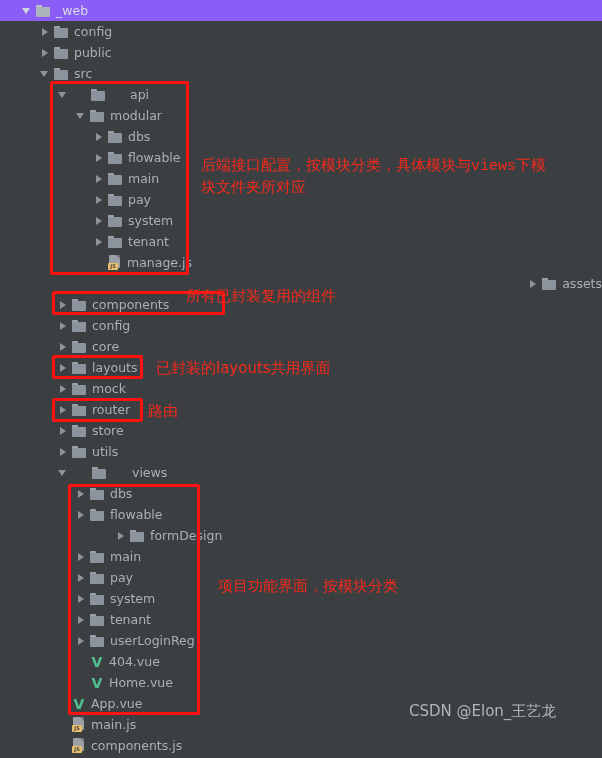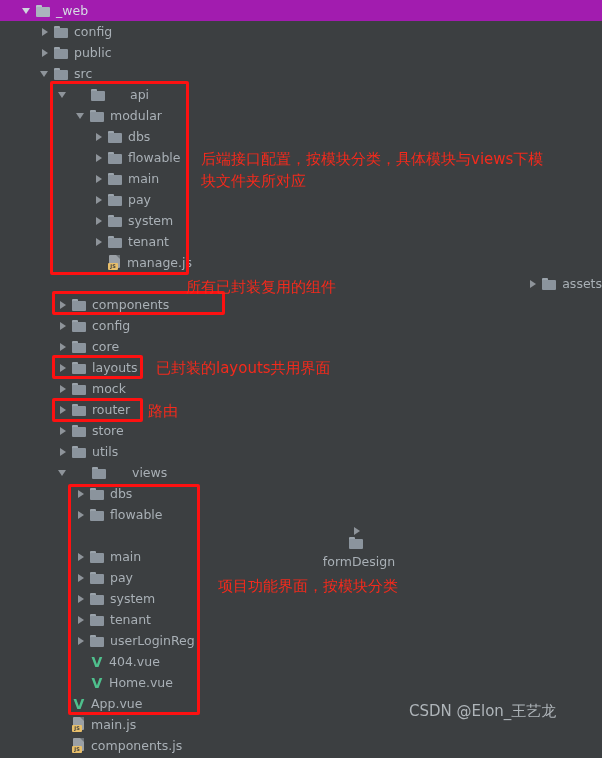--- a/index.html
+++ b/index.html
@@ -26,21 +26,21 @@
   .row {
     position: relative;
     height: 21px;
     display: flex;
     align-items: center;
     white-space: nowrap;
     font-size: 12.5px;
     color: #a9b0b6;
   }
   .row.selected {
-    background: #a21caf;
+    background: #8b5cf6;
   }
   .row.selected .label { color: #d6dde4; }
 
   .arrow {
     width: 11px;
     height: 11px;
     flex: 0 0 11px;
     position: relative;
     margin-right: 3px;
   }
@@ -292,21 +292,21 @@
       <div class="row" style="padding-left: 76px;">
         <span class="arrow right"></span>
         <span class="ficon"></span>
         <span class="label">dbs</span>
       </div>
       <div class="row" style="padding-left: 76px;">
         <span class="arrow right"></span>
         <span class="ficon"></span>
         <span class="label">flowable</span>
       </div>
-      <div class="row" style="padding-left: 116px; flex-direction: column;">
+      <div class="row" style="padding-left: 116px;">
         <span class="arrow right"></span>
         <span class="ficon"></span>
         <span class="label">formDesign</span>
       </div>
       <div class="row" style="padding-left: 76px;">
         <span class="arrow right"></span>
         <span class="ficon"></span>
         <span class="label">main</span>
       </div>
       <div class="row" style="padding-left: 76px;">
@@ -363,23 +363,23 @@
         <span class="label">components.js</span>
       </div>
     </div>
 
   <div id="overlays">
       <div class="redbox" style="left: 50px; top: 81px; width: 139px; height: 194px;"></div>
       <div class="redbox" style="left: 52px; top: 291px; width: 173px; height: 24px;"></div>
       <div class="redbox" style="left: 52px; top: 355px; width: 91px; height: 24px;"></div>
       <div class="redbox" style="left: 52px; top: 398px; width: 91px; height: 24px;"></div>
       <div class="redbox" style="left: 68px; top: 484px; width: 132px; height: 231px;"></div>
-      <div class="note" style="left: 201px; top: 148px;">后端接口配置，按模块分类，具体模块与views下模
+      <div class="note" style="left: 201px; top: 156px; font-family: Liberation Mono, monospace;">后端接口配置，按模块分类，具体模块与views下模
 块文件夹所对应</div>
-      <div class="note" style="left: 186px; top: 276px;">所有已封装复用的组件</div>
+      <div class="note" style="left: 186px; top: 285px;">所有已封装复用的组件</div>
       <div class="note" style="left: 156px; top: 357px;">已封装的layouts共用界面</div>
       <div class="note" style="left: 148px; top: 400px;">路由</div>
       <div class="note" style="left: 218px; top: 575px;">项目功能界面，按模块分类</div>
     </div>
 
   <div class="watermark" style="left: 409px; top: 702px;">CSDN @Elon_王艺龙</div>
 
 </div>
 
 </body></html>

